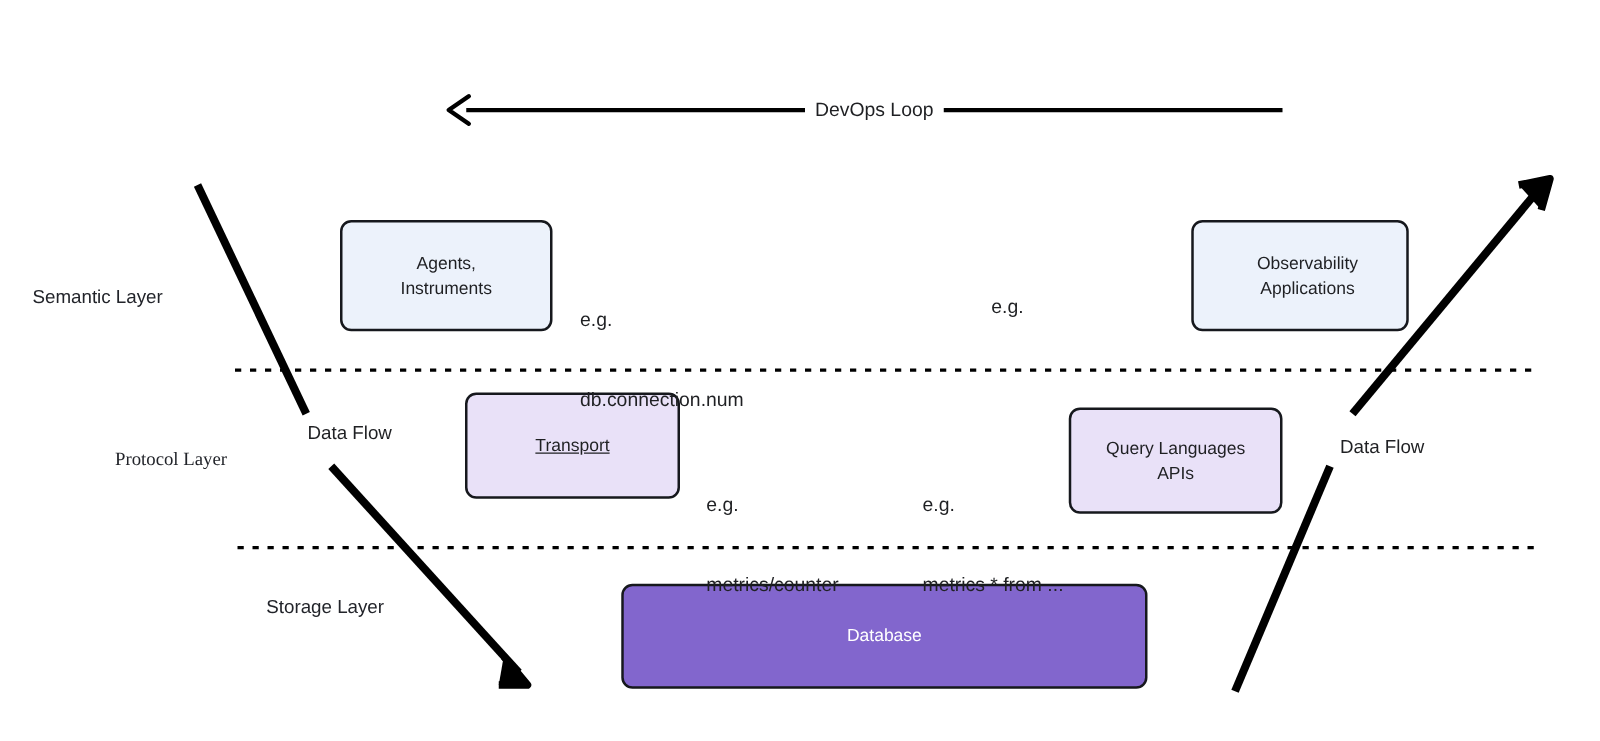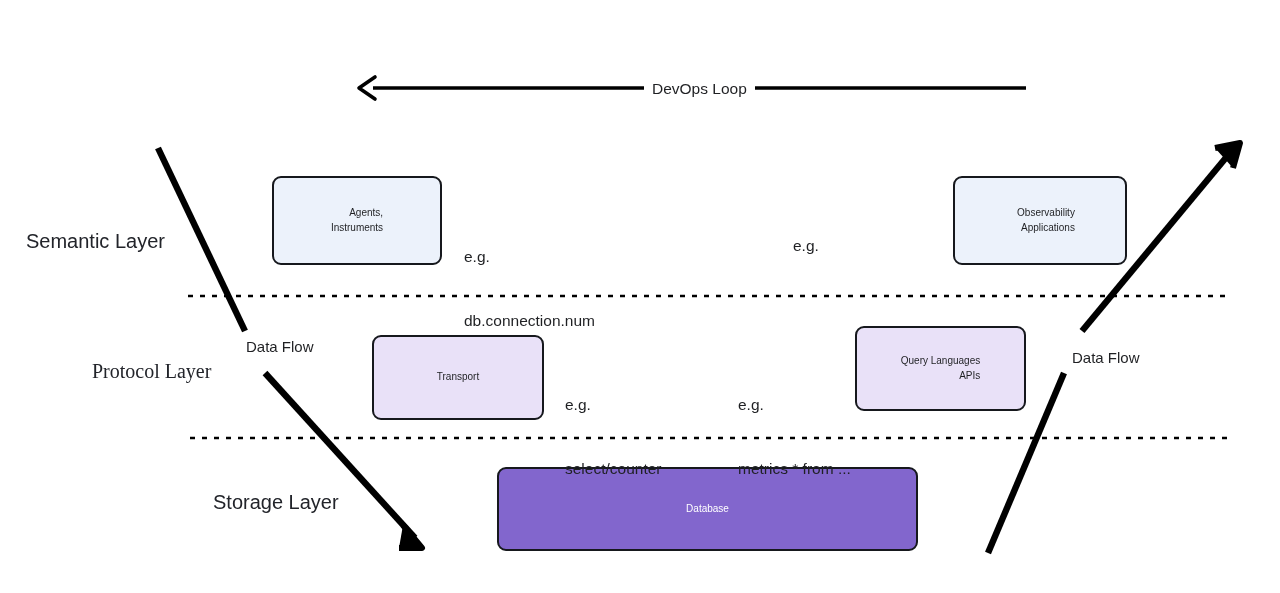--- a/index.html
+++ b/index.html
@@ -30,21 +30,21 @@
     pointer-events: none;
   }
 
   
   .txt {
     position: absolute;
     white-space: pre;
     line-height: 1.38;
   }
   .layer-label {
-    font-size: 20px;
+    font-size: 15px;
     color: #22242a;
   }
   .eg-note {
     font-size: 15.5px;
     color: #1f2023;
   }
   .flow-label {
     font-size: 15px;
     color: #1f2023;
     background: #ffffff;
@@ -59,22 +59,22 @@
 
   
   .node {
     position: absolute;
     box-sizing: border-box;
     border: 2.4px solid #16181d;
     border-radius: 9px;
     display: flex;
     align-items: center;
     justify-content: center;
-    text-align: right;
-    font-size: 10px;
+    text-align: center;
+    font-size: 14px;
     line-height: 1.42;
     white-space: pre-line;
   }
   .node-semantic { background: #ecf2fb; color: #1f2023; }
   .node-protocol { background: #e9e1f8; color: #1f2023; }
   .node-storage  { background: #8266cd; color: #ffffff; }
 </style>
 </head>
 <body>
 
@@ -102,50 +102,50 @@
       <line x1="988" y1="505" x2="1064" y2="325" stroke="#000000" stroke-width="6.4" stroke-linecap="butt"></line>
       <line x1="1082" y1="283" x2="1234" y2="100" stroke="#000000" stroke-width="6.4" stroke-linecap="butt"></line>
       <polyline points="1215,100 1240,95 1233,120" fill="#000000" stroke="#000000" stroke-width="6" stroke-linejoin="round"></polyline>
     </g>
   </svg>
 
   <div class="txt loop-label" style="left:644px; top:30px;">DevOps Loop</div>
 
   <div class="txt layer-label" style="left:26px; top:180px;">Semantic Layer</div>
   <div class="txt layer-label" style="left:92px; top:310px;font-family:Liberation Serif, serif;">Protocol Layer</div>
-  <div class="txt layer-label" style="left:213px; top:441px;text-align:center;">Storage Layer</div>
+  <div class="txt layer-label" style="left:213px; top:428px;text-align:center;">Storage Layer</div>
 
   <div class="txt flow-label" style="left:243px; top:289px;">Data Flow</div>
   <div class="txt flow-label" style="left:1069px; top:300px;">Data Flow</div>
 
   <div class="node node-semantic" style="left:272px; top:128px; width:170px; height:89px;">Agents,
 Instruments</div>
 
   <div class="node node-semantic" style="left:953px; top:128px; width:174px; height:89px;padding-left:12px;">Observability
 Applications</div>
 
-  <div class="node node-protocol" style="left:372px; top:287px; width:172px; height:85px;">Transport</div>
+  <div class="node node-protocol" style="left:372px; top:266px; width:172px; height:85px;text-decoration:underline;">Transport</div>
 
   <div class="node node-storage" style="left:497px; top:419px; width:421px; height:84px;">Database</div>
 
   <div class="node node-protocol" style="left:855px; top:278px; width:171px; height:85px;">Query Languages
 APIs</div>
 
   <div class="txt eg-note" style="left:464px; top:155px;">
     <div>e.g.</div>
     <div>db.connection.num</div>
   </div>
 
   <div class="txt eg-note" style="left:793px; top:144px;">
     <div>e.g.</div>
   </div>
 
   <div class="txt eg-note" style="left:565px; top:303px;">
     <div>e.g.</div>
-    <div>select/counter</div>
+    <div>metrics/counter</div>
   </div>
 
   <div class="txt eg-note" style="left:738px; top:303px;">
     <div>e.g.</div>
     <div>metrics * from ...</div>
   </div>
 
   <div class="txt eg-note" style="left:653px; top:527px;">
     <div>e.g.</div>
     

